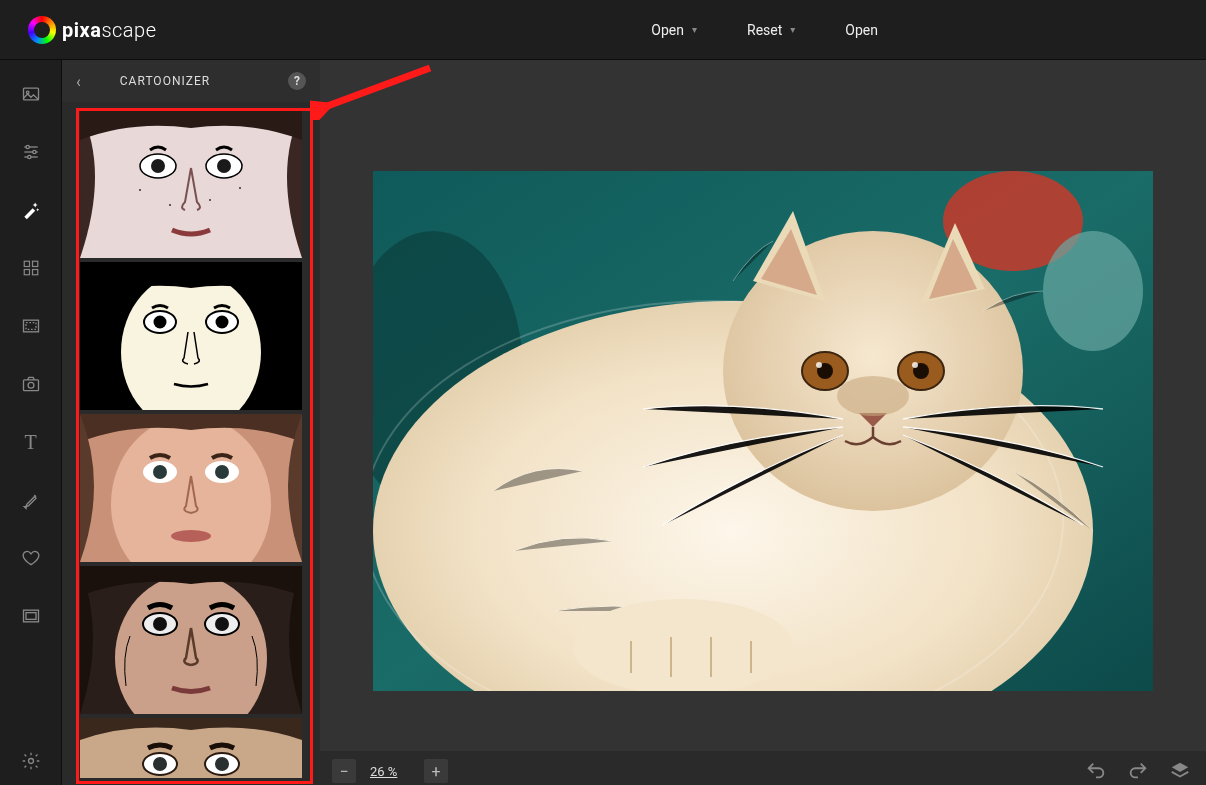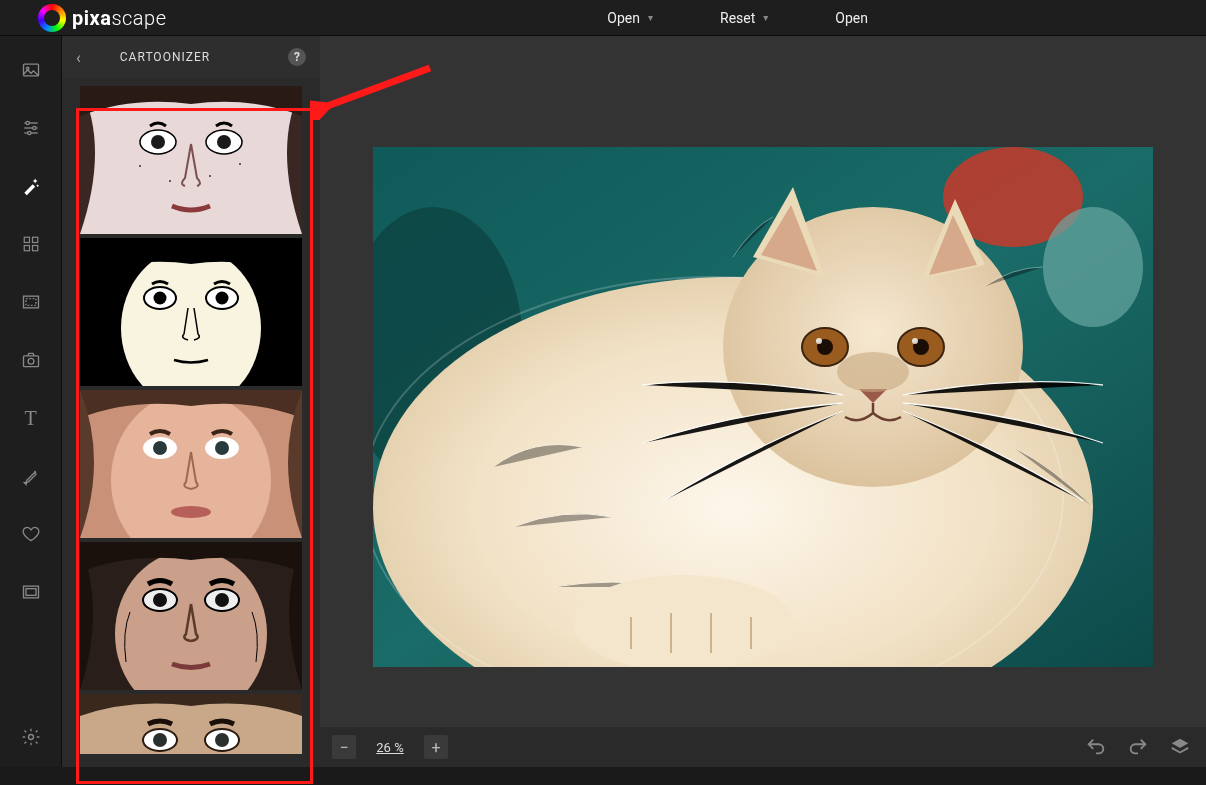--- a/index.html
+++ b/index.html
@@ -6,25 +6,25 @@
   body {
     font-family: -apple-system, BlinkMacSystemFont, "Segoe UI", Roboto, Arial, sans-serif;
     background: #1a1a1a;
     color: #ccc;
     width: 1206px;
     height: 785px;
     overflow: hidden;
     position: relative;
   }
   .topbar {
-    height: 36px;
+    height: 60px;
     background: #1e1e1e;
     display: flex;
     align-items: center;
-    padding: 0 38px;
+    padding: 0 28px;
     border-bottom: 1px solid #0d0d0d;
   }
   .logo {
     display: flex;
     align-items: center;
     gap: 6px;
   }
   .logo-icon {
     width: 28px; height: 28px;
     border-radius: 50%;
@@ -34,21 +34,21 @@
   .logo-icon::after{
     content:"";
     position:absolute; inset:6px;
     border-radius:50%;
     background:#1e1e1e;
   }
   .logo-text { font-size: 20px; color:#fff; letter-spacing:0.5px; }
   .logo-text b { font-weight:700; }
   .top-menu {
     display:flex;
-    gap:67px;
+    gap:50px;
     margin-left:auto;
     margin-right:300px;
     align-items:center;
   }
   .menu-item {
     display:flex; align-items:center; gap:8px;
     font-size:14px; color:#eee; cursor:pointer;
   }
   .chev-down { font-size:10px; color:#888; }
   .reset { font-size:14px; color:#eee; cursor:pointer; }
@@ -163,21 +163,21 @@
     padding:0 12px;
     gap:14px;
   }
   .zoom-btn {
     width:24px; height:24px;
     background:#3a3a3a;
     display:flex; align-items:center; justify-content:center;
     color:#bbb; cursor:pointer; font-size:16px;
     border-radius:2px;
   }
-  .zoom-label { font-size:13px; color:#ddd; min-width:40px; text-align:center;text-decoration:underline; }
+  .zoom-label { font-size:13px; color:#ddd; min-width:40px; text-align:left;text-decoration:underline; }
   .bottom-bar .spacer { flex:1; }
   .undo, .redo, .layers {
     color:#888; cursor:pointer; font-size:18px;
     display:flex; align-items:center; justify-content:center;
     width:28px;
   }
 </style>
 </head>
 <body>
 

